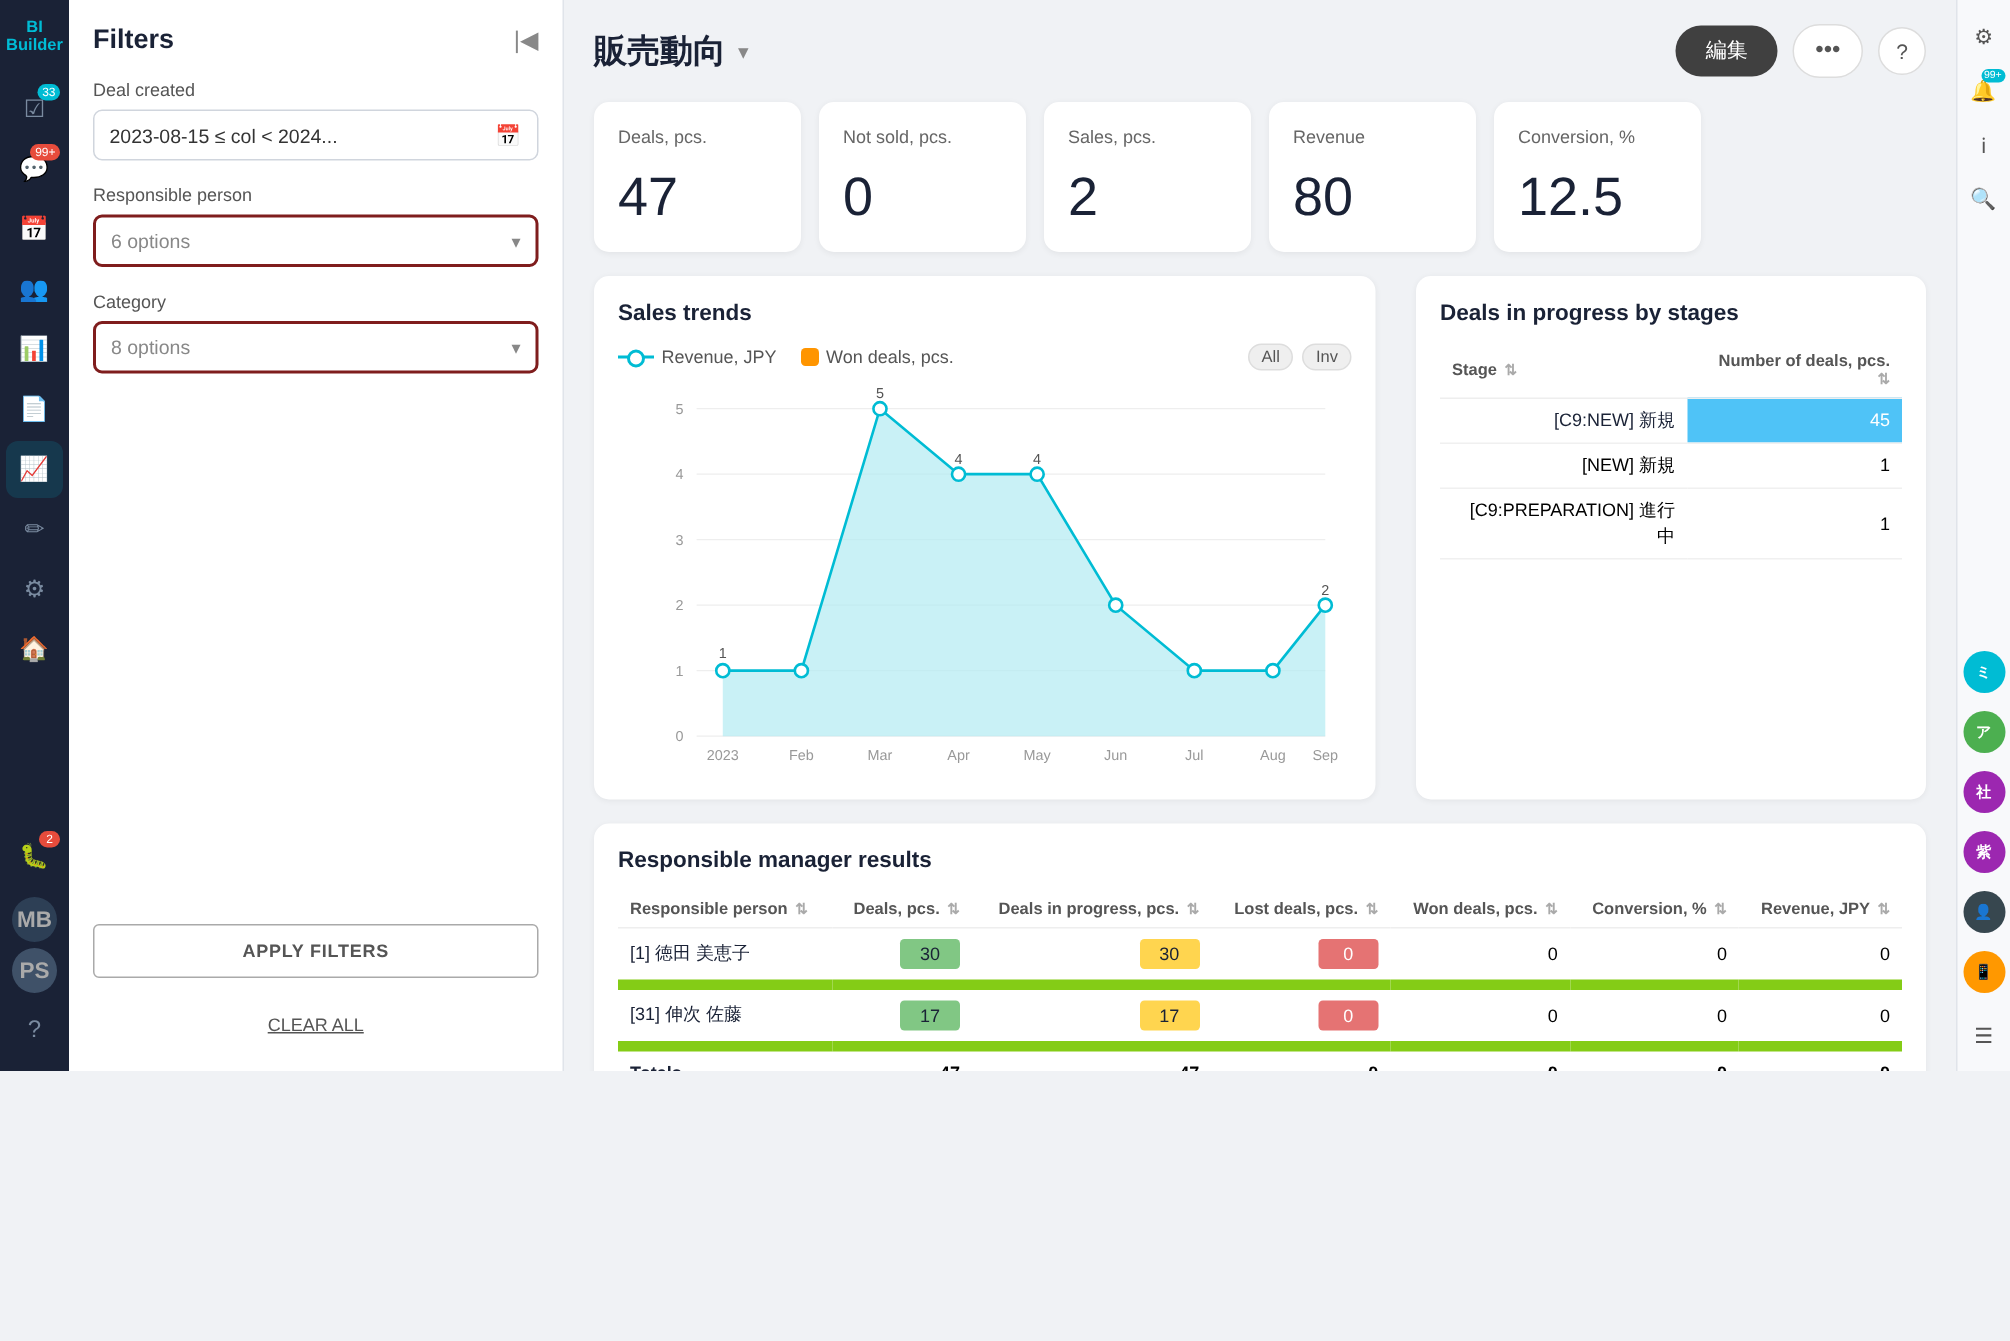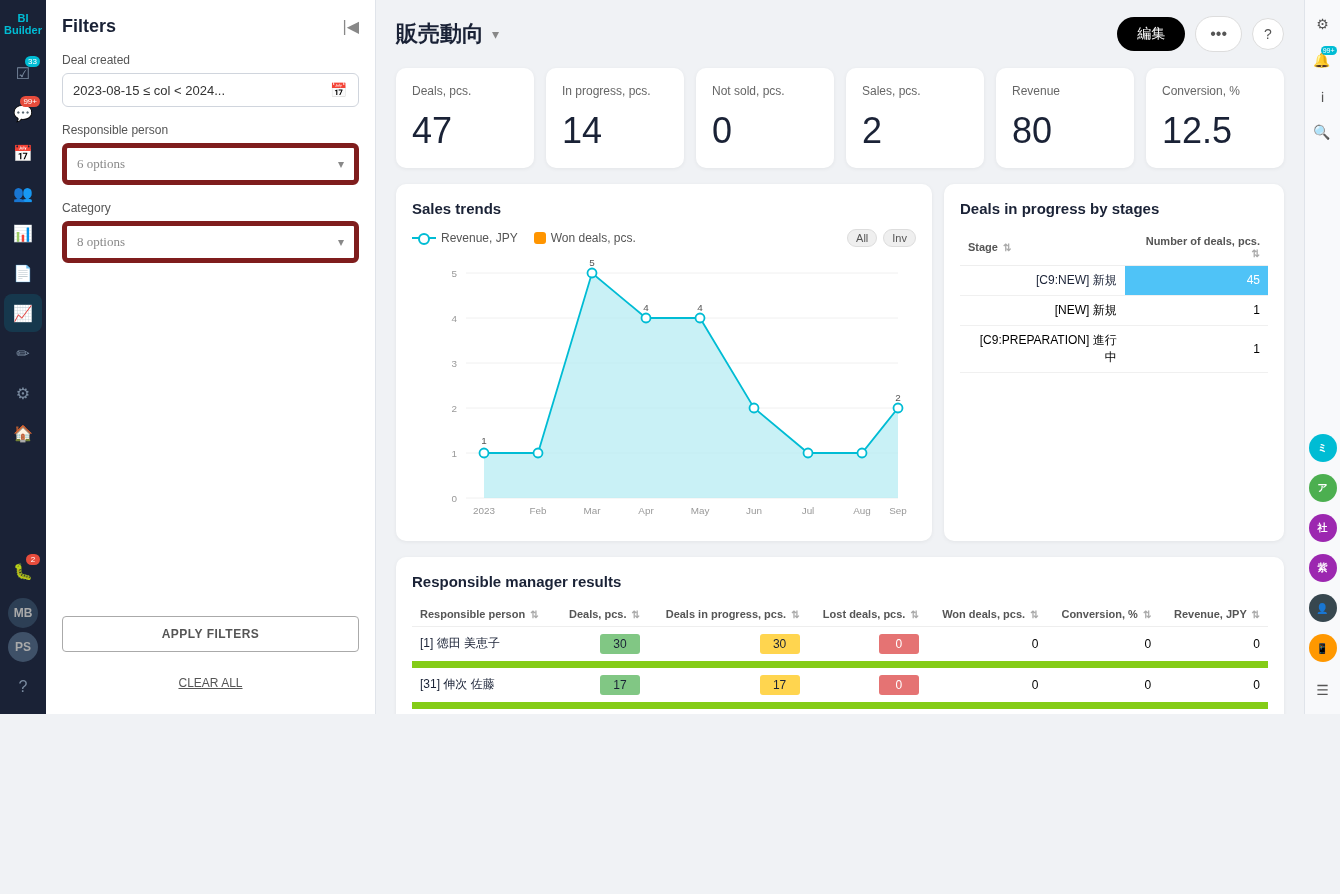--- a/index.html
+++ b/index.html
@@ -28,21 +28,21 @@
     .nav-item.active { background: rgba(0,188,212,0.15); color: #00bcd4; }
     .nav-badge {
       position: absolute; top: 2px; right: 2px;
       background: #e74c3c; color: white; font-size: 8px;
       border-radius: 8px; padding: 1px 3px; min-width: 14px; text-align: center;
     }
     .nav-badge.teal { background: #00bcd4; }
     .nav-avatar {
       width: 30px; height: 30px; border-radius: 50%;
       background: #2d3f55; display: flex; align-items: center; justify-content: center;
-      color: #aaa; font-size: 12px; font-weight: bold; cursor: pointer;
+      color: #aaa; font-size: 15px; font-weight: bold; cursor: pointer;
     }
 
     
     .filters-panel {
       width: 330px;
       background: #fff;
       border-right: 1px solid #e0e4ea;
       display: flex;
       flex-direction: column;
       padding: 16px;
@@ -63,28 +63,27 @@
       border-radius: 6px;
       padding: 8px 10px;
       font-size: 13px;
       color: #333;
       display: flex; align-items: center; justify-content: space-between;
       cursor: pointer;
     }
     .filter-input .cal-icon { color: #888; font-size: 14px; }
     .filter-select {
       width: 100%;
-      border: 5px solid #7f1d1d;
+      border: 2px solid #7f1d1d;
       border-radius: 6px;
       padding: 8px 10px;
       font-size: 13px;
       color: #888;
       display: flex; align-items: flex-end; justify-content: space-between;
       cursor: pointer;
-      font-family: Liberation Serif, serif;
     }
     .filter-select .chevron { color: #888; font-size: 12px; }
 
     .filters-spacer { flex: 1; }
 
     .apply-btn {
       background: transparent;
       border: 1px solid #aaa;
       border-radius: 4px;
       padding: 10px;
@@ -121,21 +120,21 @@
     }
     .page-title-area {
       display: flex; align-items: center; gap: 8px;
     }
     .page-title {
       font-size: 22px; font-weight: 600; color: #1a2236;
     }
     .title-dropdown { color: #888; cursor: pointer; font-size: 14px; }
     .header-actions { display: flex; gap: 10px; align-items: center; }
     .edit-btn {
-      background: #000000; color: white; border: none;
+      background: #404040; color: white; border: none;
       border-radius: 20px; padding: 8px 20px; font-size: 14px; font-weight: 500;
       cursor: pointer;
     }
     .more-btn {
       background: white; border: 1px solid #ddd; border-radius: 20px;
       padding: 8px 14px; cursor: pointer; color: #555; font-size: 16px;
     }
     .help-btn {
       width: 32px; height: 32px; border-radius: 50%;
       background: white; border: 1px solid #ddd;
@@ -156,21 +155,21 @@
       padding: 16px;
       box-shadow: 0 1px 4px rgba(0,0,0,0.06);
     }
     .kpi-label { font-size: 12px; color: #666; margin-bottom: 10px; line-height: 1.3; }
     .kpi-value { font-size: 36px; font-weight: 300; color: #1a2236; }
 
     
     .charts-row {
       display: grid;
       grid-template-columns: 1fr 340px;
-      gap: 12px;
+      gap: 27px;
       margin-bottom: 16px;
     }
     .chart-card {
       background: white;
       border-radius: 10px;
       padding: 16px;
       box-shadow: 0 1px 4px rgba(0,0,0,0.06);
     }
     .chart-title { font-size: 15px; font-weight: 600; color: #1a2236; margin-bottom: 12px; }
 
@@ -362,24 +361,20 @@
         <button class="edit-btn">編集</button>
         <button class="more-btn">•••</button>
         <button class="help-btn">?</button>
       </div>
     </div>
 
     <div class="kpi-row" id="kpi-row">
         <div class="kpi-card">
     <div class="kpi-label">Deals, pcs.</div>
     <div class="kpi-value">47</div>
-  </div>
-        <div class="kpi-card">
-    <div class="kpi-label">In progress, pcs.</div>
-    <div class="kpi-value">14</div>
   </div>
         <div class="kpi-card">
     <div class="kpi-label">Not sold, pcs.</div>
     <div class="kpi-value">0</div>
   </div>
         <div class="kpi-card">
     <div class="kpi-label">Sales, pcs.</div>
     <div class="kpi-value">2</div>
   </div>
         <div class="kpi-card">

